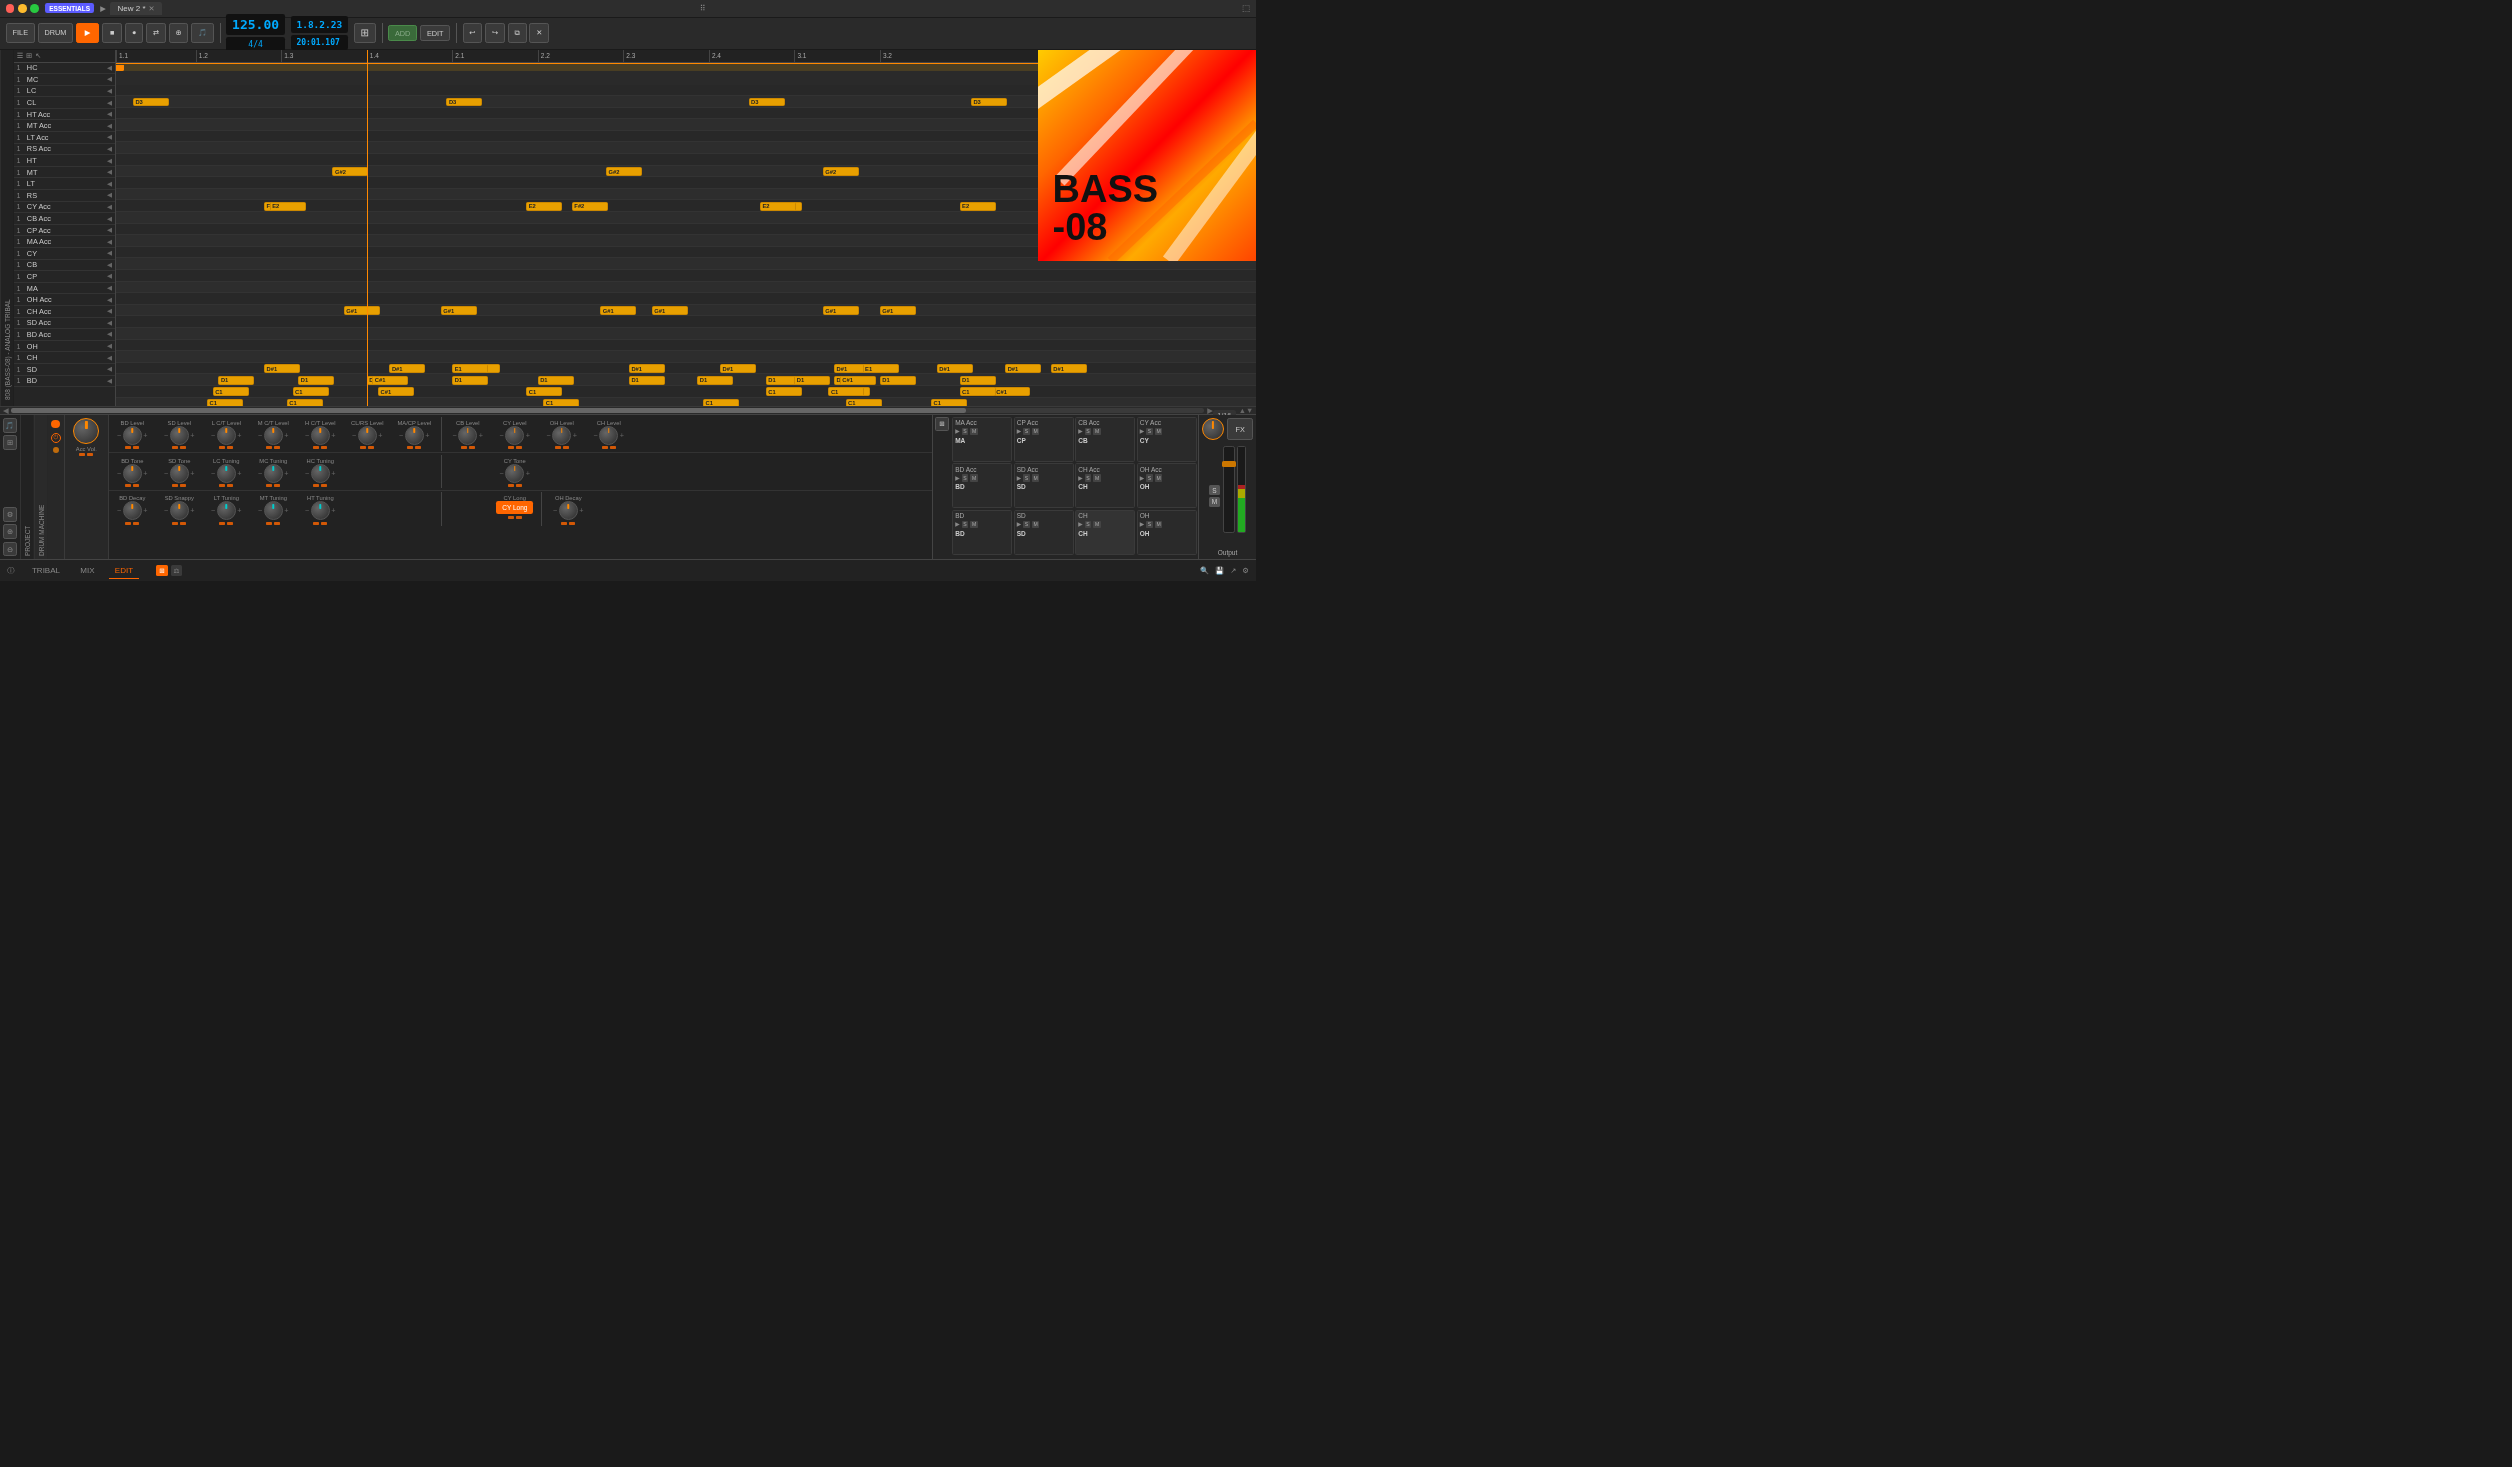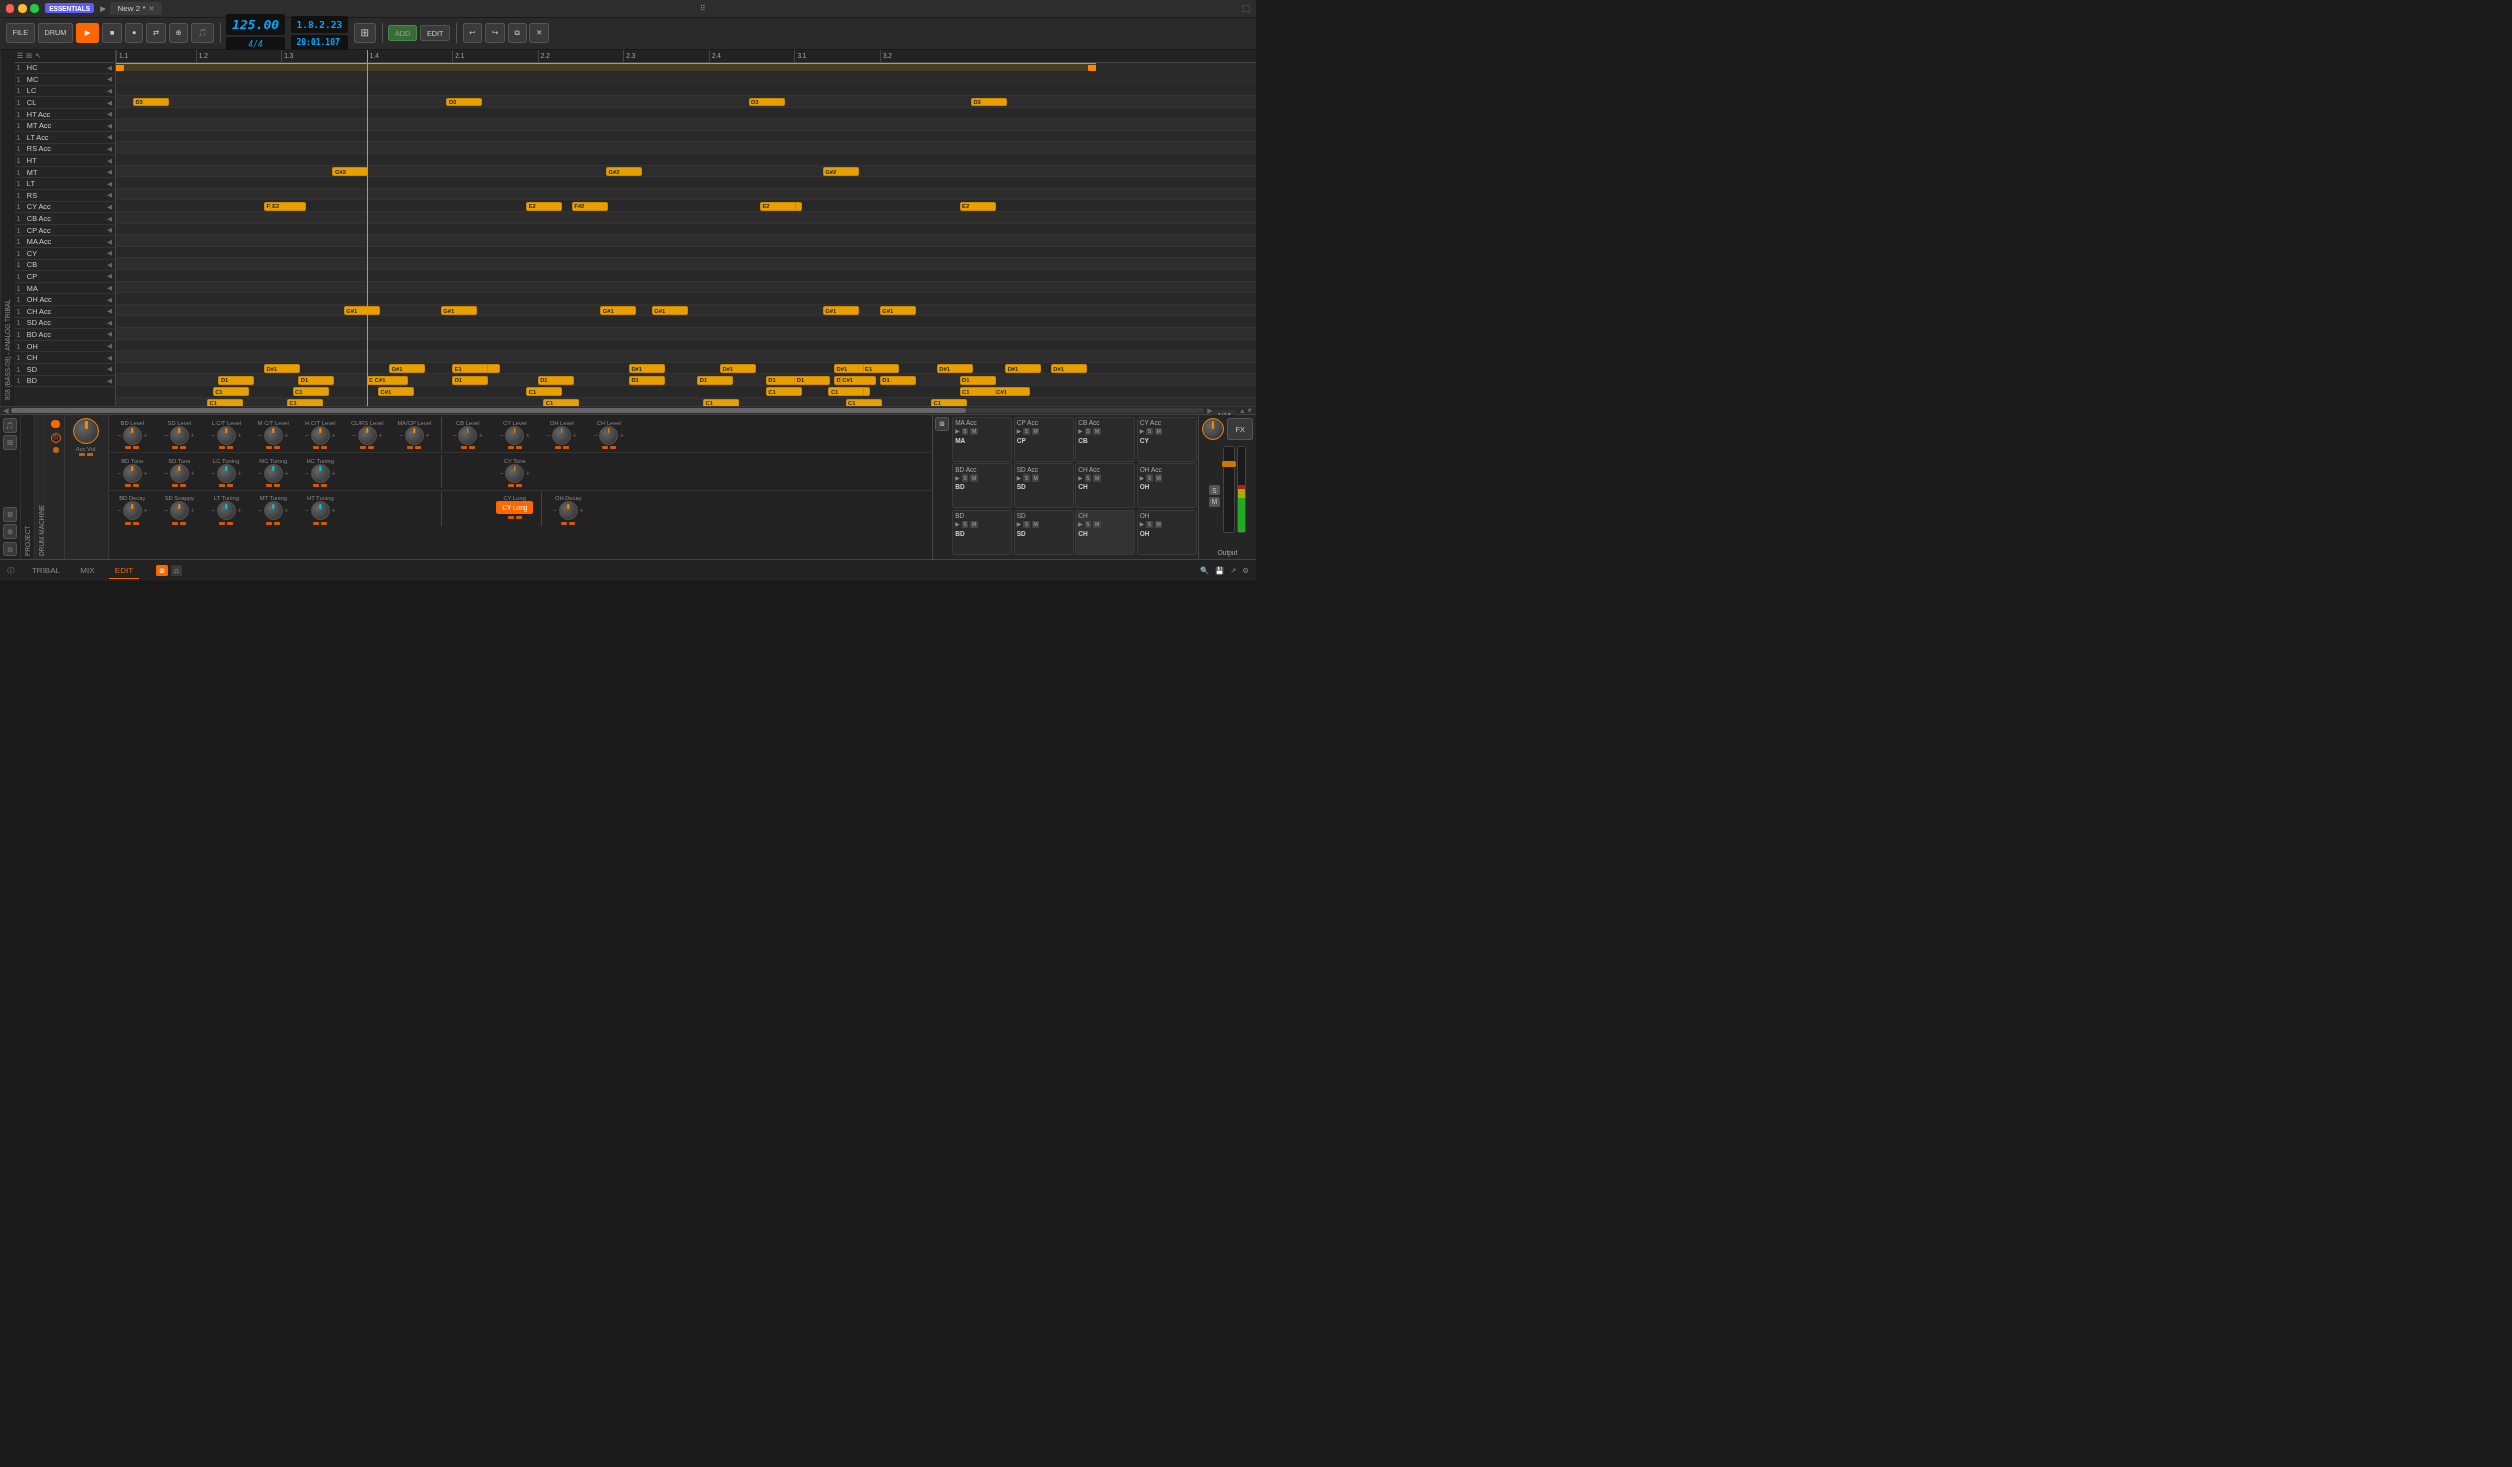--- a/index.html
+++ b/index.html
@@ -567,21 +567,21 @@
 <div class="toolbar">
   <button class="toolbar-btn">FILE</button>
   <button class="toolbar-btn">DRUM</button>
   <button class="toolbar-btn play-btn">▶</button>
   <button class="toolbar-btn stop-btn">■</button>
   <button class="toolbar-btn">●</button>
   <button class="toolbar-btn">⇄</button>
   <button class="toolbar-btn">⊕</button>
   <button class="toolbar-btn">🎵</button>
   <div class="toolbar-separator"></div>
-  <div style="display:flex;flex-direction:column;gap:1.5px;font-style:italic;">
+  <div style="display:flex;flex-direction:column;gap:1.5px;">
     <div class="bpm-display">125.00</div>
     <div class="time-sig">4/4</div>
   </div>
   <div style="display:flex;flex-direction:column;gap:1.5px;margin-left:2.9px;">
     <div class="position-display">1.8.2.23</div>
     <div class="position-display" style="font-size:8px;">20:01.107</div>
   </div>
   <div style="margin-left:2.9px;">
     <button class="toolbar-btn" style="font-size:10.2px;">⊞</button>
   </div>
@@ -866,20 +866,35 @@
         <div class="track-row">
           <div class="note-block" style="left: 8%; width: 36px;">C1</div>
           <div class="note-block" style="left: 15%; width: 36px;">C1</div>
           <div class="note-block" style="left: 37.5%; width: 36px;">C1</div>
           <div class="note-block" style="left: 51.5%; width: 36px;">C1</div>
           <div class="note-block" style="left: 64%; width: 36px;">C1</div>
           <div class="note-block" style="left: 71.5%; width: 36px;">C1</div>
         </div>
       </div>
 
+    <div class="album-art-overlay">
+      <div class="album-art">
+
+        <svg width="218" height="211" style="position:absolute;top:0;left:0;" viewBox="0 0 300 290">
+          <line x1="-20" y1="80" x2="120" y2="-20" stroke="white" stroke-width="25" opacity="0.7"></line>
+          <line x1="30" y1="180" x2="220" y2="-20" stroke="white" stroke-width="18" opacity="0.6"></line>
+          <line x1="180" y1="290" x2="350" y2="60" stroke="white" stroke-width="20" opacity="0.5"></line>
+          <line x1="100" y1="290" x2="300" y2="100" stroke="#ff6600" stroke-width="12" opacity="0.5"></line>
+        </svg>
+        <div class="album-art-text">
+          <div>BASS</div>
+          <div>-08</div>
+        </div>
+      </div>
+    </div>
   </div>
 </div>
 
 <div class="scrollbar-bottom">
   <span style="font-size:7.3px;color:#666;">◀</span>
   <div style="flex:1;height:4.4px;background:#3a3a3a;border-radius:2.2px;margin:0 2.9px;">
     <div style="width:80%;height:100%;background:#666;border-radius:2.2px;"></div>
   </div>
   <span style="font-size:7.3px;color:#666;">▶</span>
   <div class="grid-quantize">1/16</div>

